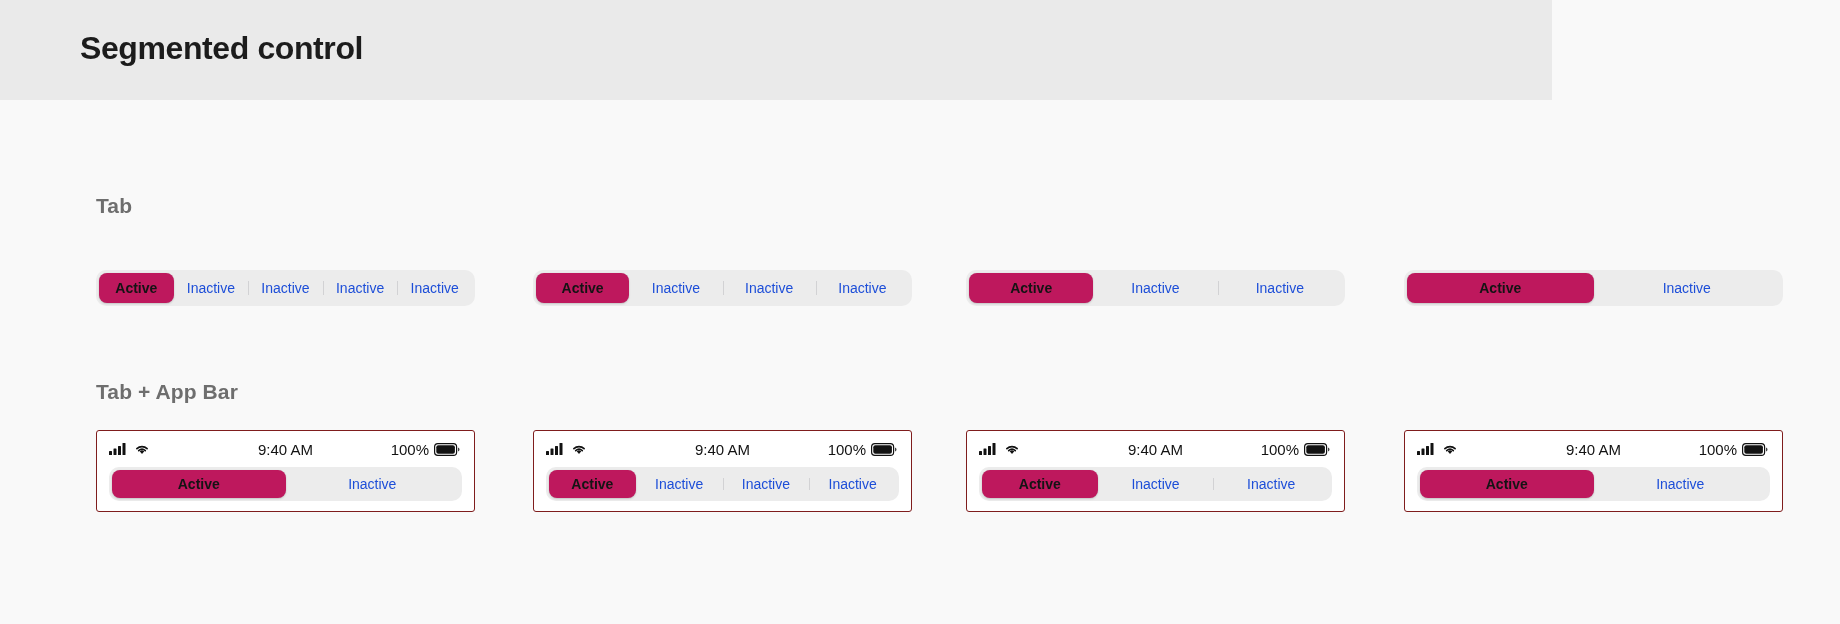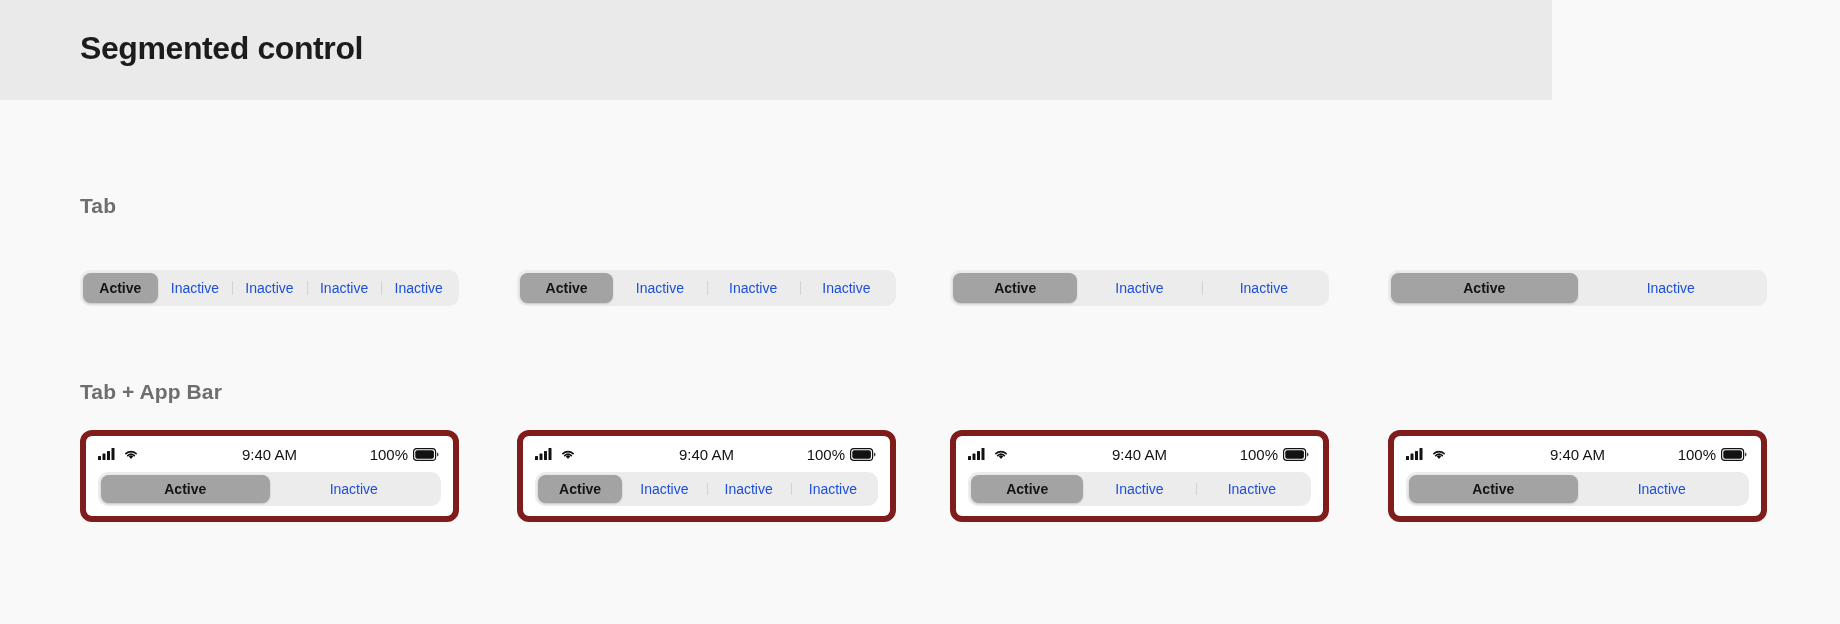--- a/index.html
+++ b/index.html
@@ -29,21 +29,21 @@
     font-size: 32px;
     font-weight: bold;
     color: #1c1c1c;
     letter-spacing: -0.4px;
     white-space: nowrap;
   }
 
   
   .canvas {
     position: absolute;
-    left: 0; top: 100px;
+    left: 16px; top: 100px;
     width: 1532px;
     height: 524px;
     background: #f9f9f9;
   }
 
   .section-label {
     position: absolute;
     font-size: 21px;
     font-weight: bold;
     color: #6e6e6e;
@@ -70,21 +70,21 @@
     justify-content: center;
     position: relative;
     font-size: 14px;
     color: #1d4ed8;
     white-space: nowrap;
     border-radius: 8px;
     cursor: pointer;
     user-select: none;
   }
   .seg-item.active {
-    background: #a3a3a3;
+    background: #be185d;
     color: #141414;
     font-weight: bold;
     box-shadow: 0 1px 2px rgba(0,0,0,0.16), 0 0 1px rgba(0,0,0,0.10);
   }
   
   .seg-item.divided::before {
     content: "";
     position: absolute;
     left: 0;
     top: 8px;
@@ -99,22 +99,22 @@
   .seg-row-wrap.c2 { left: 517px;  width: 379px; }
   .seg-row-wrap.c3 { left: 950px;  width: 379px; }
   .seg-row-wrap.c4 { left: 1388px; width: 379px; }
 
   
   .phone-card {
     position: absolute;
     top: 330px;
     width: 379px;
     background: #ffffff;
-    border: 6px solid #7f1d1d;
-    border-radius: 12px;
+    border: 1px solid #7f1d1d;
+    border-radius: 3px;
     padding: 0;
     overflow: hidden;
   }
   .phone-card.p1 { left: 80px; }
   .phone-card.p2 { left: 517px; }
   .phone-card.p3 { left: 950px; }
   .phone-card.p4 { left: 1388px; }
 
   .status-bar {
     height: 36px;

